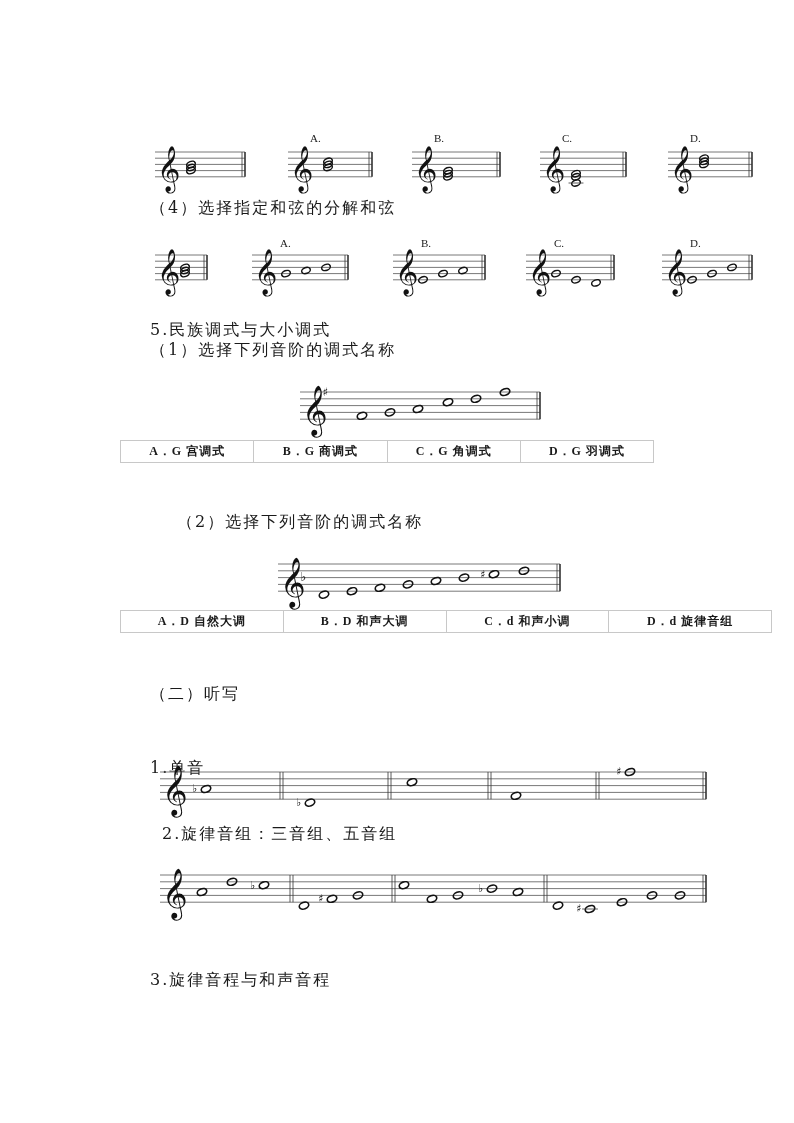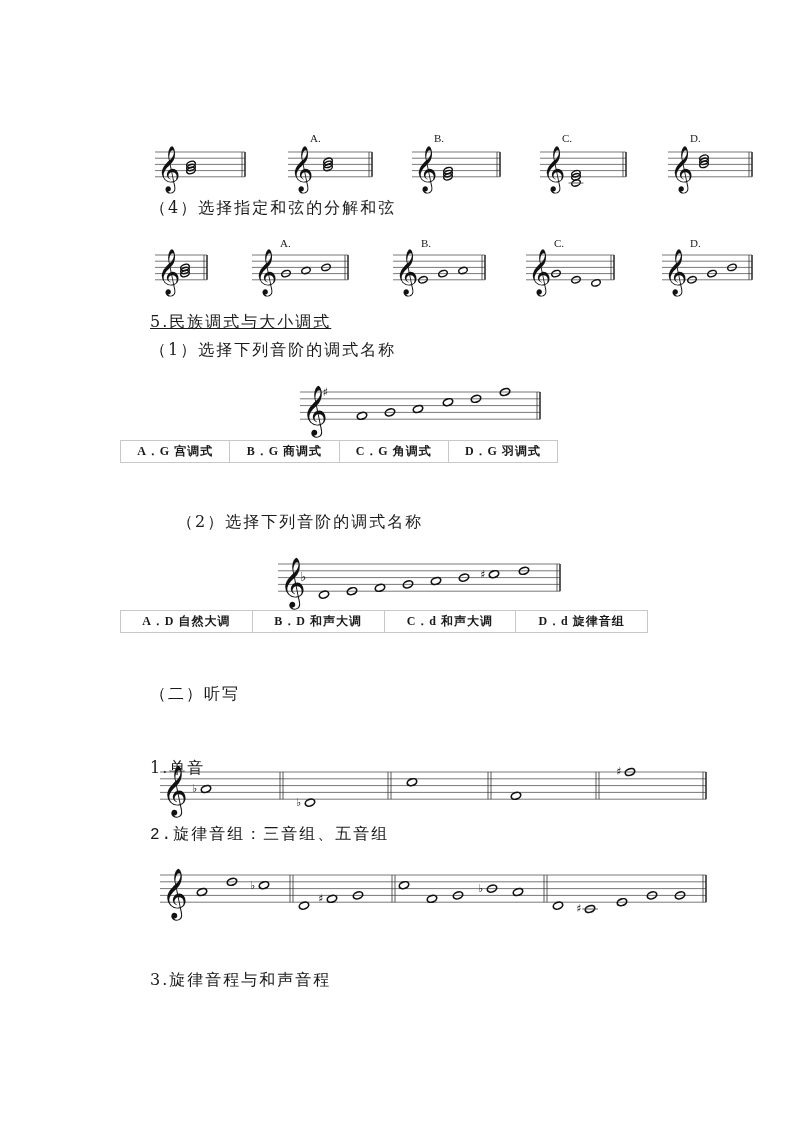--- a/index.html
+++ b/index.html
@@ -149,42 +149,42 @@
       <line x1="0" y1="46.8" x2="90" y2="46.8" stroke="#555" stroke-width="0.8"></line>
       <line x1="87" y1="22" x2="87" y2="46.8" stroke="#333" stroke-width="0.8"></line>
       <line x1="90" y1="22" x2="90" y2="46.8" stroke="#333" stroke-width="1.6"></line>
       <text x="2" y="52.379999999999995" font-size="39.68000000000001" font-family="DejaVu Sans, sans-serif" fill="#111">𝄞</text>
       <ellipse cx="30" cy="46.8" rx="4.4639999999999995" ry="2.976" fill="none" stroke="#111" stroke-width="1.488" transform="rotate(-20 30 46.8)"></ellipse>
       <ellipse cx="50" cy="40.599999999999994" rx="4.4639999999999995" ry="2.976" fill="none" stroke="#111" stroke-width="1.488" transform="rotate(-20 50 40.599999999999994)"></ellipse>
       <ellipse cx="70" cy="34.4" rx="4.4639999999999995" ry="2.976" fill="none" stroke="#111" stroke-width="1.488" transform="rotate(-20 70 34.4)"></ellipse>
     </svg>
   </div>
 
-<div class="abs heading" style="left:150px; top:312px;text-decoration:underline;">5.民族调式与大小调式</div>
+<div class="abs heading" style="left:150px; top:320px;">5.民族调式与大小调式</div>
 <div class="abs heading" style="left:150px; top:340px;">（1）选择下列音阶的调式名称</div>
 <div id="scale1">
     <svg class="staff" width="244" height="71.2" style="left: 300px; top: 370px;">
       <line x1="0" y1="22" x2="240" y2="22" stroke="#555" stroke-width="0.8"></line>
       <line x1="0" y1="28.8" x2="240" y2="28.8" stroke="#555" stroke-width="0.8"></line>
       <line x1="0" y1="35.6" x2="240" y2="35.6" stroke="#555" stroke-width="0.8"></line>
       <line x1="0" y1="42.4" x2="240" y2="42.4" stroke="#555" stroke-width="0.8"></line>
       <line x1="0" y1="49.2" x2="240" y2="49.2" stroke="#555" stroke-width="0.8"></line>
       <line x1="237" y1="22" x2="237" y2="49.2" stroke="#333" stroke-width="0.8"></line>
       <line x1="240" y1="22" x2="240" y2="49.2" stroke="#333" stroke-width="1.6"></line>
       <text x="2" y="55.32" font-size="43.52" font-family="DejaVu Sans, sans-serif" fill="#111">𝄞</text>
       <text x="22.439999999999998" y="25.740000000000002" font-size="11.559999999999999" font-family="DejaVu Sans, sans-serif" fill="#111">♯</text>
       <ellipse cx="62" cy="45.800000000000004" rx="4.896" ry="3.264" fill="none" stroke="#111" stroke-width="1.632" transform="rotate(-20 62 45.800000000000004)"></ellipse>
       <ellipse cx="90" cy="42.400000000000006" rx="4.896" ry="3.264" fill="none" stroke="#111" stroke-width="1.632" transform="rotate(-20 90 42.400000000000006)"></ellipse>
       <ellipse cx="118" cy="39" rx="4.896" ry="3.264" fill="none" stroke="#111" stroke-width="1.632" transform="rotate(-20 118 39)"></ellipse>
       <ellipse cx="148" cy="32.2" rx="4.896" ry="3.264" fill="none" stroke="#111" stroke-width="1.632" transform="rotate(-20 148 32.2)"></ellipse>
       <ellipse cx="176" cy="28.800000000000004" rx="4.896" ry="3.264" fill="none" stroke="#111" stroke-width="1.632" transform="rotate(-20 176 28.800000000000004)"></ellipse>
       <ellipse cx="205" cy="22.000000000000004" rx="4.896" ry="3.264" fill="none" stroke="#111" stroke-width="1.632" transform="rotate(-20 205 22.000000000000004)"></ellipse>
     </svg>
   </div>
-<table class="options" style="left:120px; top:440px; width:438px;">
+<table class="options" style="left:120px; top:440px; width:534px;">
   <tbody>
       <tr>
     <td>A．G 宫调式</td>
     <td>B．G 商调式</td>
     <td>C．G 角调式</td>
     <td>D．G 羽调式</td>
   </tr>
 </tbody>
   </table>
 
@@ -204,26 +204,26 @@
       <ellipse cx="74" cy="49.2" rx="4.896" ry="3.264" fill="none" stroke="#111" stroke-width="1.632" transform="rotate(-20 74 49.2)"></ellipse>
       <ellipse cx="102" cy="45.800000000000004" rx="4.896" ry="3.264" fill="none" stroke="#111" stroke-width="1.632" transform="rotate(-20 102 45.800000000000004)"></ellipse>
       <ellipse cx="130" cy="42.400000000000006" rx="4.896" ry="3.264" fill="none" stroke="#111" stroke-width="1.632" transform="rotate(-20 130 42.400000000000006)"></ellipse>
       <ellipse cx="158" cy="39" rx="4.896" ry="3.264" fill="none" stroke="#111" stroke-width="1.632" transform="rotate(-20 158 39)"></ellipse>
       <ellipse cx="186" cy="35.6" rx="4.896" ry="3.264" fill="none" stroke="#111" stroke-width="1.632" transform="rotate(-20 186 35.6)"></ellipse>
       <ellipse cx="216" cy="32.2" rx="4.896" ry="3.264" fill="none" stroke="#111" stroke-width="1.632" transform="rotate(-20 216 32.2)"></ellipse>
       <text x="202.264" y="35.6" font-size="10.88" font-family="DejaVu Sans, sans-serif" fill="#111">♯</text>
       <ellipse cx="246" cy="28.800000000000004" rx="4.896" ry="3.264" fill="none" stroke="#111" stroke-width="1.632" transform="rotate(-20 246 28.800000000000004)"></ellipse>
     </svg>
   </div>
-<table class="options" style="left:120px; top:610px; width:528px;">
+<table class="options" style="left:120px; top:610px; width:652px;">
   <tbody>
       <tr>
     <td>A．D 自然大调</td>
     <td>B．D 和声大调</td>
-    <td>C．d 和声大调</td>
+    <td>C．d 和声小调</td>
     <td>D．d 旋律音组</td>
   </tr>
 </tbody>
   </table>
 
 <div class="abs heading bold" style="left:150px; top:684px;">（二）听写</div>
 <div class="abs heading" style="left:150px; top:758px;">1.单音</div>
 <div id="dict1">
     <svg class="staff" width="550" height="71.2" style="left: 160px; top: 750px;">
       <line x1="0" y1="22" x2="546" y2="22" stroke="#555" stroke-width="0.8"></line>
@@ -245,21 +245,21 @@
       <ellipse cx="46" cy="39" rx="4.896" ry="3.264" fill="none" stroke="#111" stroke-width="1.632" transform="rotate(-20 46 39)"></ellipse>
       <text x="32.263999999999996" y="42.4" font-size="10.88" font-family="DejaVu Sans, sans-serif" fill="#111">♭</text>
       <ellipse cx="150" cy="52.6" rx="4.896" ry="3.264" fill="none" stroke="#111" stroke-width="1.632" transform="rotate(-20 150 52.6)"></ellipse>
       <text x="136.264" y="56" font-size="10.88" font-family="DejaVu Sans, sans-serif" fill="#111">♭</text>
       <ellipse cx="252" cy="32.2" rx="4.896" ry="3.264" fill="none" stroke="#111" stroke-width="1.632" transform="rotate(-20 252 32.2)"></ellipse>
       <ellipse cx="356" cy="45.800000000000004" rx="4.896" ry="3.264" fill="none" stroke="#111" stroke-width="1.632" transform="rotate(-20 356 45.800000000000004)"></ellipse>
       <ellipse cx="470" cy="22.000000000000004" rx="4.896" ry="3.264" fill="none" stroke="#111" stroke-width="1.632" transform="rotate(-20 470 22.000000000000004)"></ellipse>
       <text x="456.264" y="25.400000000000002" font-size="10.88" font-family="DejaVu Sans, sans-serif" fill="#111">♯</text>
     </svg>
   </div>
-<div class="abs heading" style="left:150px; top:824px;font-family:Liberation Mono, monospace;">2.旋律音组：三音组、五音组</div>
+<div class="abs heading" style="left:162px; top:824px;">2.旋律音组：三音组、五音组</div>
 <div id="dict2">
     <svg class="staff" width="550" height="71.2" style="left: 160px; top: 853px;">
       <line x1="0" y1="22" x2="546" y2="22" stroke="#555" stroke-width="0.8"></line>
       <line x1="0" y1="28.8" x2="546" y2="28.8" stroke="#555" stroke-width="0.8"></line>
       <line x1="0" y1="35.6" x2="546" y2="35.6" stroke="#555" stroke-width="0.8"></line>
       <line x1="0" y1="42.4" x2="546" y2="42.4" stroke="#555" stroke-width="0.8"></line>
       <line x1="0" y1="49.2" x2="546" y2="49.2" stroke="#555" stroke-width="0.8"></line>
       <line x1="543" y1="22" x2="543" y2="49.2" stroke="#333" stroke-width="0.8"></line>
       <line x1="546" y1="22" x2="546" y2="49.2" stroke="#333" stroke-width="1.6"></line>
       <line x1="130" y1="22" x2="130" y2="49.2" stroke="#333" stroke-width="0.8"></line>

